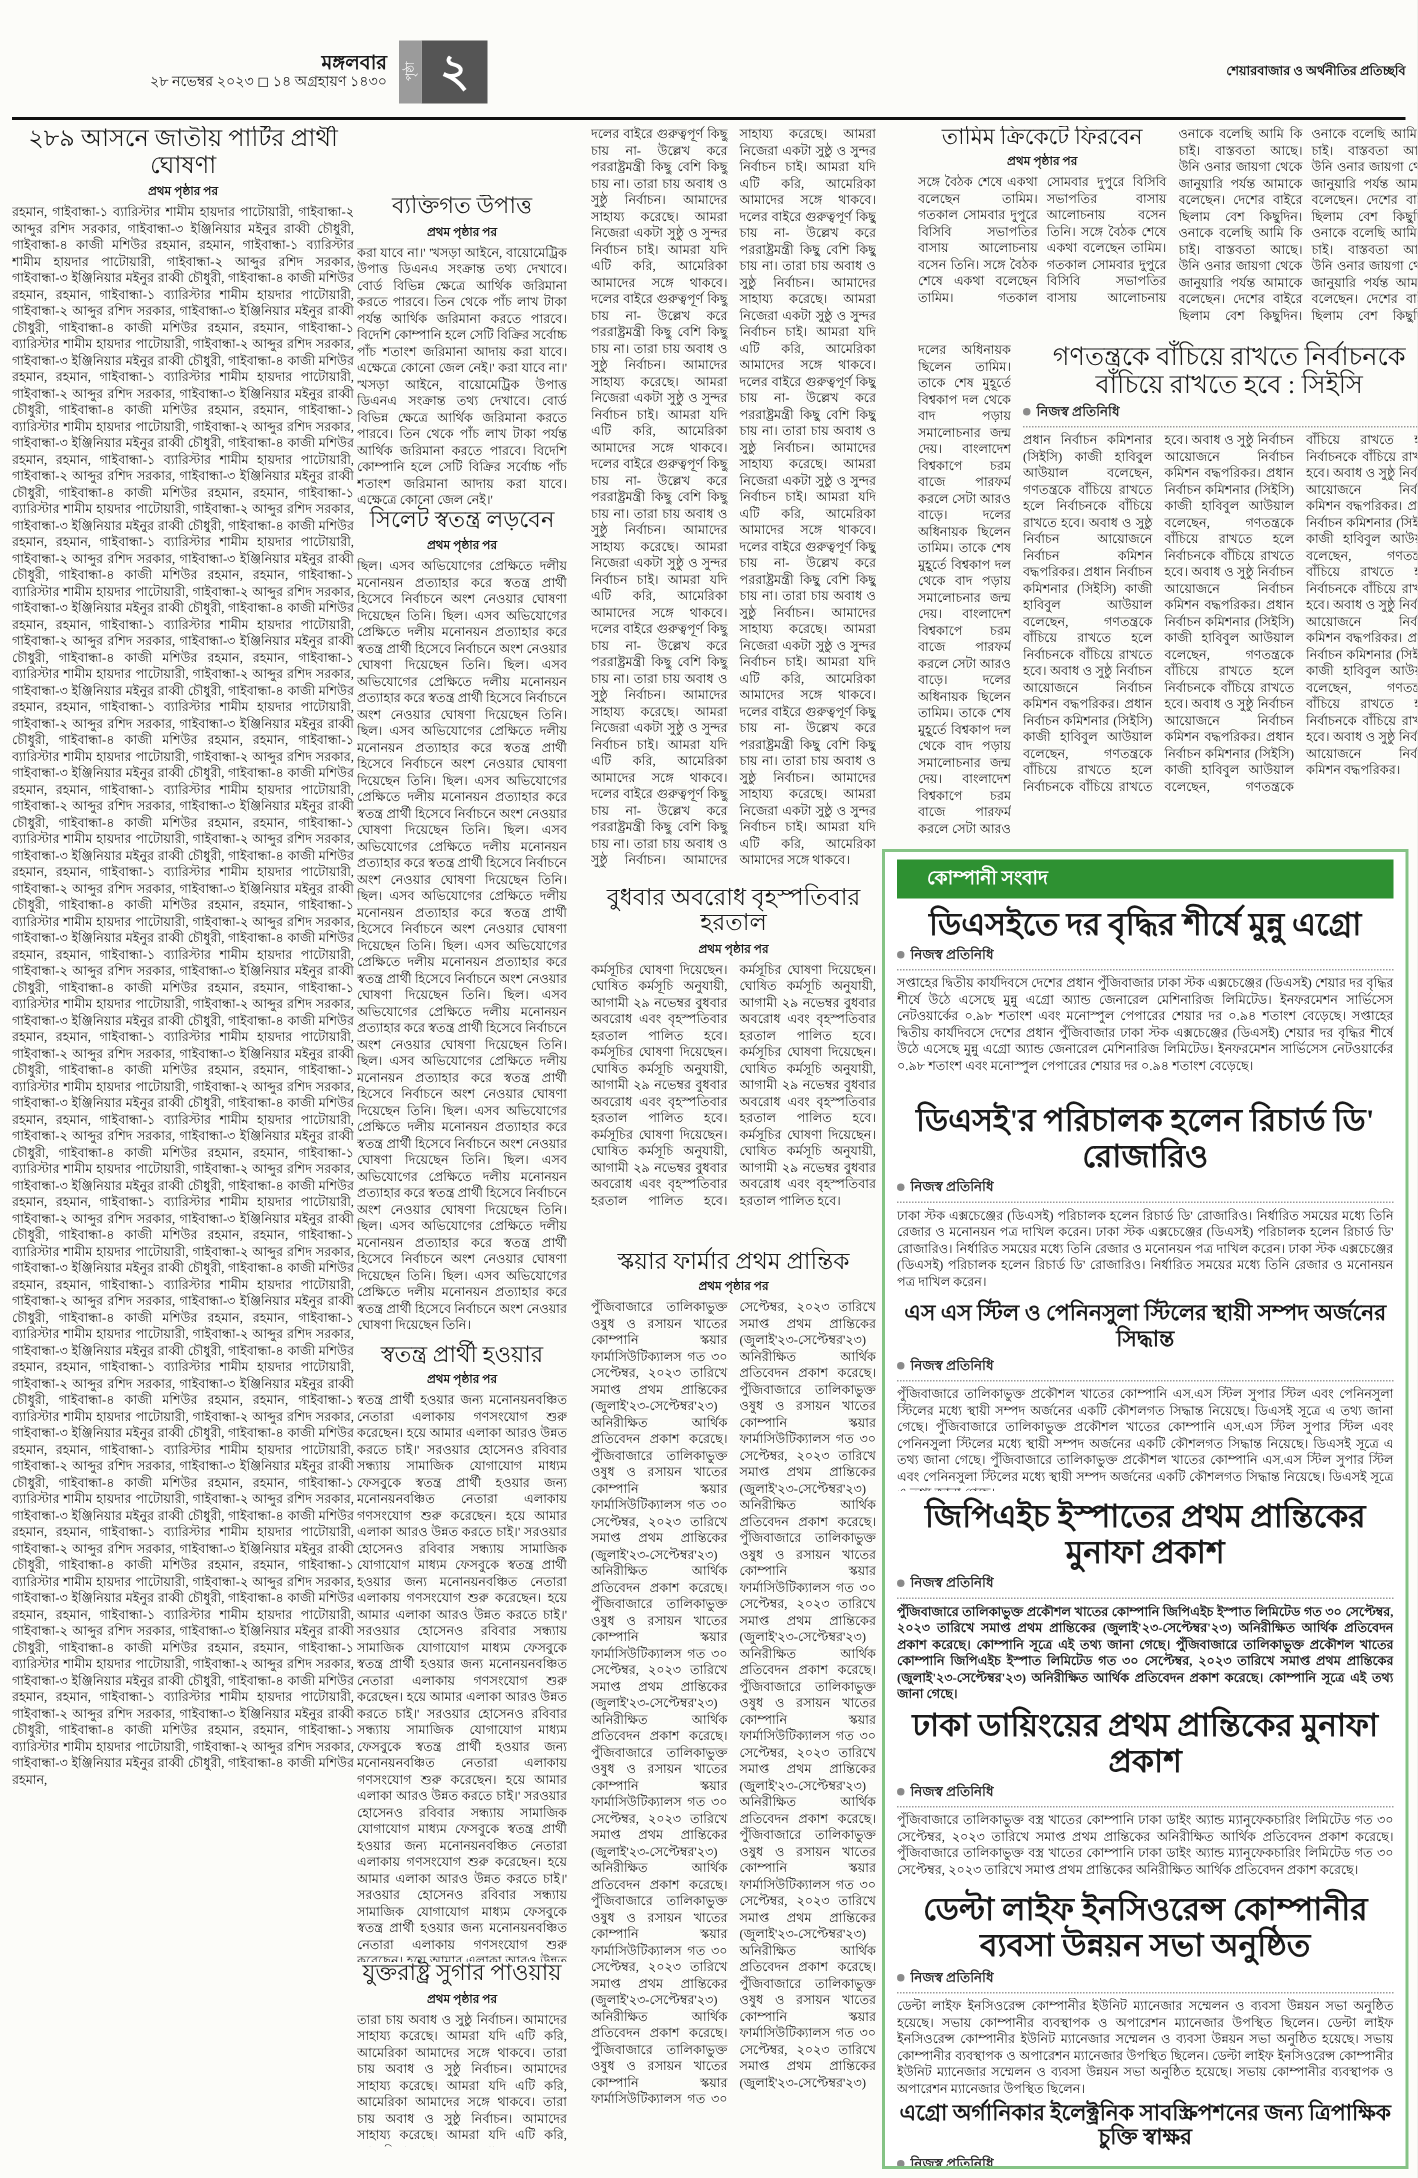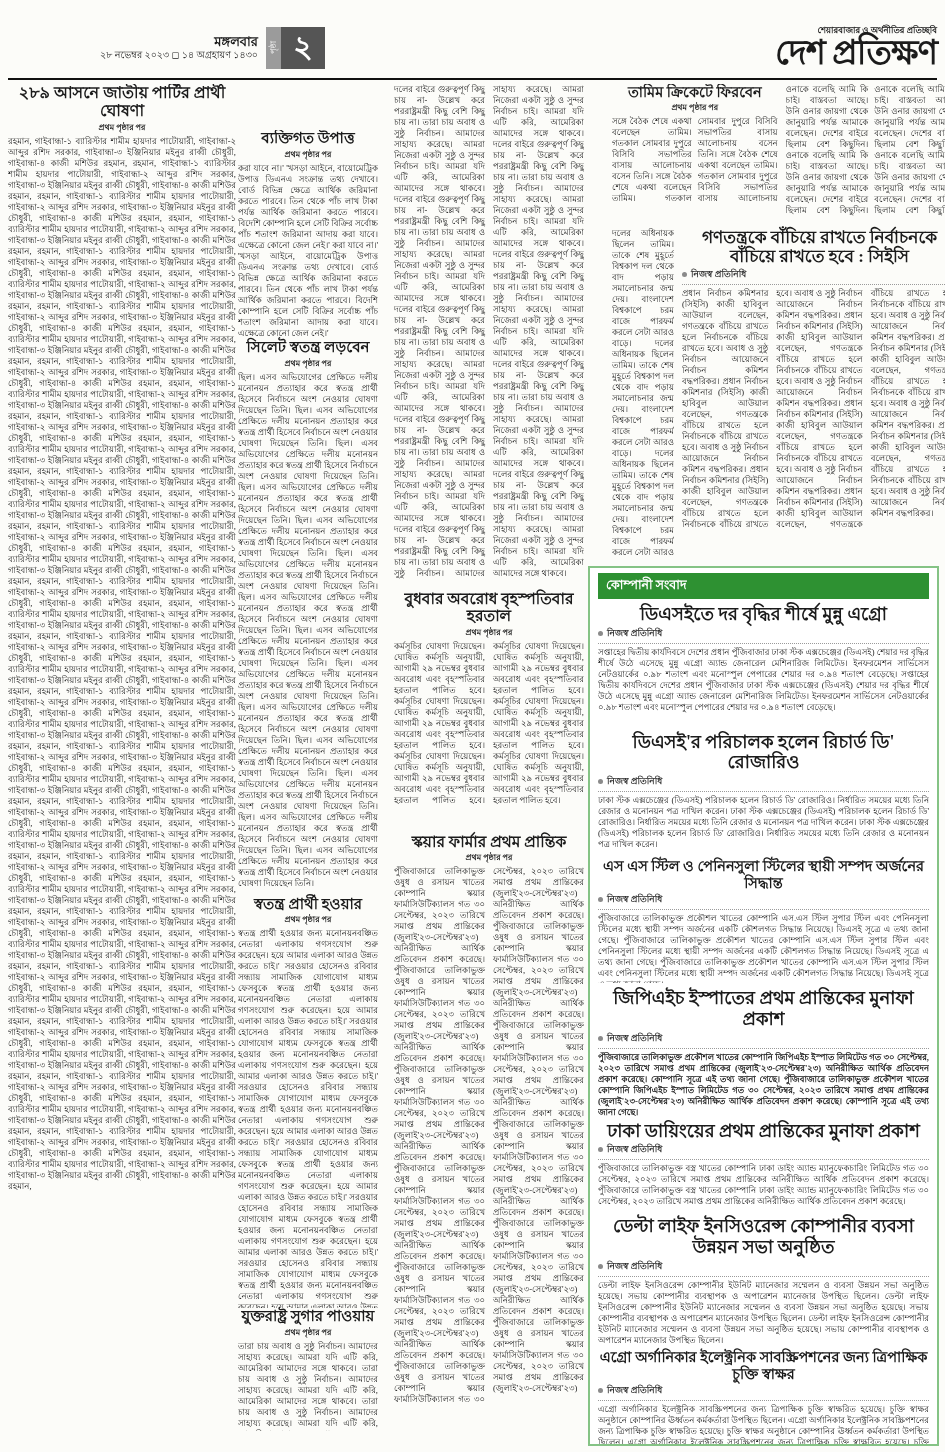--- a/index.html
+++ b/index.html
@@ -14,21 +14,21 @@
   .page-strip{width:15px;background:#9b9b9b;color:#fff;font-size:8px;display:flex;align-items:center;
               justify-content:center;writing-mode:vertical-rl;transform:rotate(180deg);}
   .page-num{width:44px;background:#555;color:#fff;font-size:30px;font-weight:bold;
             display:flex;align-items:center;justify-content:center;}
   .section-title{font-size:29px;font-weight:bold;margin:0 0 0 16px;letter-spacing:0;}
   .masthead{margin-left:auto;text-align:right;line-height:1;}
   .masthead-tagline{font-size:8.5px;font-weight:bold;margin-bottom:2px;}
   .masthead-name{font-size:34px;font-weight:900;letter-spacing:-1px;}
   .head-rule{position:absolute;left:8px;top:78px;width:929px;border-top:2px solid #111;}
   
-  article h2{font-weight:bold;text-align:center;margin:0 0 1px;line-height:1.12;}
+  article h2{font-weight:normal;text-align:center;margin:0 0 1px;line-height:1.12;}
   .cont{font-size:8px;font-weight:bold;text-align:center;margin-bottom:2px;}
   .body{font-size:8.5px;line-height:11px;text-align:justify;overflow:hidden;margin:0;color:#222;
         word-break:break-word;}
   .byline{display:flex;align-items:center;gap:4px;font-size:9px;font-weight:bold;color:#333;margin:1px 0;}
   .bullet{width:5px;height:5px;border-radius:50%;background:#8a8a8a;display:inline-block;flex:0 0 auto;}
   .dotted{border-top:1px dotted #9a9a9a;margin:2px 0 3px;}
   
   .col1{position:absolute;left:8px;top:84px;width:228px;height:1360px;overflow:hidden;}
   .col1 h2{font-size:16px;}
   .col1 .body{height:1320px;}
@@ -52,43 +52,42 @@
   .rt-cont .body{height:132px;column-count:2;column-gap:6px;}
   .rt-row2{display:flex;gap:8px;height:334px;margin-top:4px;}
   .side-col{width:62px;flex:0 0 auto;}
   .side-col .body{height:330px;}
   .a-cec{flex:1;}
   .a-cec h2{font-size:17px;}
   .a-cec .body{height:250px;column-count:3;column-gap:8px;}
   
   .company-box{position:absolute;left:588px;top:566px;width:351px;height:880px;box-sizing:border-box;
                border:2px solid #85c385;background:#fff;padding:5px 8px;overflow:hidden;}
-  .company-bar{background:#2e9132;color:#fff;font-weight:bold;font-size:12.5px;padding:3px 8px;margin-bottom:3px;}
-  .company-box h3{font-size:18px;font-weight:bold;text-align:center;margin:5px 0 1px;line-height:1.15;}
+  .company-bar{background:#2e9132;color:#fff;font-weight:bold;font-size:12.5px;padding:3px 20px;margin-bottom:3px;}
+  .company-box h3{font-size:21px;font-weight:bold;text-align:center;margin:5px 0 1px;line-height:1.15;}
   .c-long{font-size:14.5px !important;}
   .b1{height:80px;} .b2{height:58px;} .b3{height:70px;} .b4{height:64px;font-weight:bold;}
   .b5{height:48px;} .b6{height:64px;} .b7{height:96px;}
 </style>
 </head>
 <body>
 
 <div class="page">
 
   <div class="header">
     <div class="date-block">
       <div class="weekday">মঙ্গলবার</div>
       <div class="dateline">২৮ নভেম্বর ২০২৩ ◻ ১৪ অগ্রহায়ণ ১৪৩০</div>
     </div>
     <div class="page-badge">
       <div class="page-strip">পৃষ্ঠা</div>
       <div class="page-num">২</div>
     </div>
     <div class="masthead">
       <div class="masthead-tagline">শেয়ারবাজার ও অর্থনীতির প্রতিচ্ছবি</div>
-      <div class="masthead-name">দেশ প্রতিক্ষণ</div>
     </div>
   </div>
   <div class="head-rule"></div>
 
   <div class="col1">
     <article>
       <h2>২৮৯ আসনে জাতীয় পার্টির প্রার্থী ঘোষণা</h2>
       <div class="cont">প্রথম পৃষ্ঠার পর</div>
       <p class="body">রহমান, গাইবান্ধা-১ ব্যারিস্টার শামীম হায়দার পাটোয়ারী, গাইবান্ধা-২ আব্দুর রশিদ সরকার, গাইবান্ধা-৩ ইঞ্জিনিয়ার মইনুর রাব্বী চৌধুরী, গাইবান্ধা-৪ কাজী মশিউর রহমান,  রহমান, গাইবান্ধা-১ ব্যারিস্টার শামীম হায়দার পাটোয়ারী, গাইবান্ধা-২ আব্দুর রশিদ সরকার, গাইবান্ধা-৩ ইঞ্জিনিয়ার মইনুর রাব্বী চৌধুরী, গাইবান্ধা-৪ কাজী মশিউর রহমান,  রহমান, গাইবান্ধা-১ ব্যারিস্টার শামীম হায়দার পাটোয়ারী, গাইবান্ধা-২ আব্দুর রশিদ সরকার, গাইবান্ধা-৩ ইঞ্জিনিয়ার মইনুর রাব্বী চৌধুরী, গাইবান্ধা-৪ কাজী মশিউর রহমান,  রহমান, গাইবান্ধা-১ ব্যারিস্টার শামীম হায়দার পাটোয়ারী, গাইবান্ধা-২ আব্দুর রশিদ সরকার, গাইবান্ধা-৩ ইঞ্জিনিয়ার মইনুর রাব্বী চৌধুরী, গাইবান্ধা-৪ কাজী মশিউর রহমান,  রহমান, গাইবান্ধা-১ ব্যারিস্টার শামীম হায়দার পাটোয়ারী, গাইবান্ধা-২ আব্দুর রশিদ সরকার, গাইবান্ধা-৩ ইঞ্জিনিয়ার মইনুর রাব্বী চৌধুরী, গাইবান্ধা-৪ কাজী মশিউর রহমান,  রহমান, গাইবান্ধা-১ ব্যারিস্টার শামীম হায়দার পাটোয়ারী, গাইবান্ধা-২ আব্দুর রশিদ সরকার, গাইবান্ধা-৩ ইঞ্জিনিয়ার মইনুর রাব্বী চৌধুরী, গাইবান্ধা-৪ কাজী মশিউর রহমান,  রহমান, গাইবান্ধা-১ ব্যারিস্টার শামীম হায়দার পাটোয়ারী, গাইবান্ধা-২ আব্দুর রশিদ সরকার, গাইবান্ধা-৩ ইঞ্জিনিয়ার মইনুর রাব্বী চৌধুরী, গাইবান্ধা-৪ কাজী মশিউর রহমান,  রহমান, গাইবান্ধা-১ ব্যারিস্টার শামীম হায়দার পাটোয়ারী, গাইবান্ধা-২ আব্দুর রশিদ সরকার, গাইবান্ধা-৩ ইঞ্জিনিয়ার মইনুর রাব্বী চৌধুরী, গাইবান্ধা-৪ কাজী মশিউর রহমান,  রহমান, গাইবান্ধা-১ ব্যারিস্টার শামীম হায়দার পাটোয়ারী, গাইবান্ধা-২ আব্দুর রশিদ সরকার, গাইবান্ধা-৩ ইঞ্জিনিয়ার মইনুর রাব্বী চৌধুরী, গাইবান্ধা-৪ কাজী মশিউর রহমান,  রহমান, গাইবান্ধা-১ ব্যারিস্টার শামীম হায়দার পাটোয়ারী, গাইবান্ধা-২ আব্দুর রশিদ সরকার, গাইবান্ধা-৩ ইঞ্জিনিয়ার মইনুর রাব্বী চৌধুরী, গাইবান্ধা-৪ কাজী মশিউর রহমান,  রহমান, গাইবান্ধা-১ ব্যারিস্টার শামীম হায়দার পাটোয়ারী, গাইবান্ধা-২ আব্দুর রশিদ সরকার, গাইবান্ধা-৩ ইঞ্জিনিয়ার মইনুর রাব্বী চৌধুরী, গাইবান্ধা-৪ কাজী মশিউর রহমান,  রহমান, গাইবান্ধা-১ ব্যারিস্টার শামীম হায়দার পাটোয়ারী, গাইবান্ধা-২ আব্দুর রশিদ সরকার, গাইবান্ধা-৩ ইঞ্জিনিয়ার মইনুর রাব্বী চৌধুরী, গাইবান্ধা-৪ কাজী মশিউর রহমান,  রহমান, গাইবান্ধা-১ ব্যারিস্টার শামীম হায়দার পাটোয়ারী, গাইবান্ধা-২ আব্দুর রশিদ সরকার, গাইবান্ধা-৩ ইঞ্জিনিয়ার মইনুর রাব্বী চৌধুরী, গাইবান্ধা-৪ কাজী মশিউর রহমান,  রহমান, গাইবান্ধা-১ ব্যারিস্টার শামীম হায়দার পাটোয়ারী, গাইবান্ধা-২ আব্দুর রশিদ সরকার, গাইবান্ধা-৩ ইঞ্জিনিয়ার মইনুর রাব্বী চৌধুরী, গাইবান্ধা-৪ কাজী মশিউর রহমান,  রহমান, গাইবান্ধা-১ ব্যারিস্টার শামীম হায়দার পাটোয়ারী, গাইবান্ধা-২ আব্দুর রশিদ সরকার, গাইবান্ধা-৩ ইঞ্জিনিয়ার মইনুর রাব্বী চৌধুরী, গাইবান্ধা-৪ কাজী মশিউর রহমান,  রহমান, গাইবান্ধা-১ ব্যারিস্টার শামীম হায়দার পাটোয়ারী, গাইবান্ধা-২ আব্দুর রশিদ সরকার, গাইবান্ধা-৩ ইঞ্জিনিয়ার মইনুর রাব্বী চৌধুরী, গাইবান্ধা-৪ কাজী মশিউর রহমান,  রহমান, গাইবান্ধা-১ ব্যারিস্টার শামীম হায়দার পাটোয়ারী, গাইবান্ধা-২ আব্দুর রশিদ সরকার, গাইবান্ধা-৩ ইঞ্জিনিয়ার মইনুর রাব্বী চৌধুরী, গাইবান্ধা-৪ কাজী মশিউর রহমান,  রহমান, গাইবান্ধা-১ ব্যারিস্টার শামীম হায়দার পাটোয়ারী, গাইবান্ধা-২ আব্দুর রশিদ সরকার, গাইবান্ধা-৩ ইঞ্জিনিয়ার মইনুর রাব্বী চৌধুরী, গাইবান্ধা-৪ কাজী মশিউর রহমান,  রহমান, গাইবান্ধা-১ ব্যারিস্টার শামীম হায়দার পাটোয়ারী, গাইবান্ধা-২ আব্দুর রশিদ সরকার, গাইবান্ধা-৩ ইঞ্জিনিয়ার মইনুর রাব্বী চৌধুরী, গাইবান্ধা-৪ কাজী মশিউর রহমান,  রহমান, গাইবান্ধা-১ ব্যারিস্টার শামীম হায়দার পাটোয়ারী, গাইবান্ধা-২ আব্দুর রশিদ সরকার, গাইবান্ধা-৩ ইঞ্জিনিয়ার মইনুর রাব্বী চৌধুরী, গাইবান্ধা-৪ কাজী মশিউর রহমান,  রহমান, গাইবান্ধা-১ ব্যারিস্টার শামীম হায়দার পাটোয়ারী, গাইবান্ধা-২ আব্দুর রশিদ সরকার, গাইবান্ধা-৩ ইঞ্জিনিয়ার মইনুর রাব্বী চৌধুরী, গাইবান্ধা-৪ কাজী মশিউর রহমান,  রহমান, গাইবান্ধা-১ ব্যারিস্টার শামীম হায়দার পাটোয়ারী, গাইবান্ধা-২ আব্দুর রশিদ সরকার, গাইবান্ধা-৩ ইঞ্জিনিয়ার মইনুর রাব্বী চৌধুরী, গাইবান্ধা-৪ কাজী মশিউর রহমান,  রহমান, গাইবান্ধা-১ ব্যারিস্টার শামীম হায়দার পাটোয়ারী, গাইবান্ধা-২ আব্দুর রশিদ সরকার, গাইবান্ধা-৩ ইঞ্জিনিয়ার মইনুর রাব্বী চৌধুরী, গাইবান্ধা-৪ কাজী মশিউর রহমান,  রহমান, গাইবান্ধা-১ ব্যারিস্টার শামীম হায়দার পাটোয়ারী, গাইবান্ধা-২ আব্দুর রশিদ সরকার, গাইবান্ধা-৩ ইঞ্জিনিয়ার মইনুর রাব্বী চৌধুরী, গাইবান্ধা-৪ কাজী মশিউর রহমান,  রহমান, গাইবান্ধা-১ ব্যারিস্টার শামীম হায়দার পাটোয়ারী, গাইবান্ধা-২ আব্দুর রশিদ সরকার, গাইবান্ধা-৩ ইঞ্জিনিয়ার মইনুর রাব্বী চৌধুরী, গাইবান্ধা-৪ কাজী মশিউর রহমান,  রহমান, গাইবান্ধা-১ ব্যারিস্টার শামীম হায়দার পাটোয়ারী, গাইবান্ধা-২ আব্দুর রশিদ সরকার, গাইবান্ধা-৩ ইঞ্জিনিয়ার মইনুর রাব্বী চৌধুরী, গাইবান্ধা-৪ কাজী মশিউর রহমান,  রহমান, গাইবান্ধা-১ ব্যারিস্টার শামীম হায়দার পাটোয়ারী, গাইবান্ধা-২ আব্দুর রশিদ সরকার, গাইবান্ধা-৩ ইঞ্জিনিয়ার মইনুর রাব্বী চৌধুরী, গাইবান্ধা-৪ কাজী মশিউর রহমান,  রহমান, গাইবান্ধা-১ ব্যারিস্টার শামীম হায়দার পাটোয়ারী, গাইবান্ধা-২ আব্দুর রশিদ সরকার, গাইবান্ধা-৩ ইঞ্জিনিয়ার মইনুর রাব্বী চৌধুরী, গাইবান্ধা-৪ কাজী মশিউর রহমান,  রহমান, গাইবান্ধা-১ ব্যারিস্টার শামীম হায়দার পাটোয়ারী, গাইবান্ধা-২ আব্দুর রশিদ সরকার, গাইবান্ধা-৩ ইঞ্জিনিয়ার মইনুর রাব্বী চৌধুরী, গাইবান্ধা-৪ কাজী মশিউর রহমান,  রহমান, গাইবান্ধা-১ ব্যারিস্টার শামীম হায়দার পাটোয়ারী, গাইবান্ধা-২ আব্দুর রশিদ সরকার, গাইবান্ধা-৩ ইঞ্জিনিয়ার মইনুর রাব্বী চৌধুরী, গাইবান্ধা-৪ কাজী মশিউর রহমান,  রহমান, গাইবান্ধা-১ ব্যারিস্টার শামীম হায়দার পাটোয়ারী, গাইবান্ধা-২ আব্দুর রশিদ সরকার, গাইবান্ধা-৩ ইঞ্জিনিয়ার মইনুর রাব্বী চৌধুরী, গাইবান্ধা-৪ কাজী মশিউর রহমান,  রহমান, গাইবান্ধা-১ ব্যারিস্টার শামীম হায়দার পাটোয়ারী, গাইবান্ধা-২ আব্দুর রশিদ সরকার, গাইবান্ধা-৩ ইঞ্জিনিয়ার মইনুর রাব্বী চৌধুরী, গাইবান্ধা-৪ কাজী মশিউর রহমান,  রহমান, গাইবান্ধা-১ ব্যারিস্টার শামীম হায়দার পাটোয়ারী, গাইবান্ধা-২ আব্দুর রশিদ সরকার, গাইবান্ধা-৩ ইঞ্জিনিয়ার মইনুর রাব্বী চৌধুরী, গাইবান্ধা-৪ কাজী মশিউর রহমান,  রহমান, গাইবান্ধা-১ ব্যারিস্টার শামীম হায়দার পাটোয়ারী, গাইবান্ধা-২ আব্দুর রশিদ সরকার, গাইবান্ধা-৩ ইঞ্জিনিয়ার মইনুর রাব্বী চৌধুরী, গাইবান্ধা-৪ কাজী মশিউর রহমান,  রহমান, গাইবান্ধা-১ ব্যারিস্টার শামীম হায়দার পাটোয়ারী, গাইবান্ধা-২ আব্দুর রশিদ সরকার, গাইবান্ধা-৩ ইঞ্জিনিয়ার মইনুর রাব্বী চৌধুরী, গাইবান্ধা-৪ কাজী মশিউর রহমান,  রহমান, গাইবান্ধা-১ ব্যারিস্টার শামীম হায়দার পাটোয়ারী, গাইবান্ধা-২ আব্দুর রশিদ সরকার, গাইবান্ধা-৩ ইঞ্জিনিয়ার মইনুর রাব্বী চৌধুরী, গাইবান্ধা-৪ কাজী মশিউর রহমান,  রহমান, গাইবান্ধা-১ ব্যারিস্টার শামীম হায়দার পাটোয়ারী, গাইবান্ধা-২ আব্দুর রশিদ সরকার, গাইবান্ধা-৩ ইঞ্জিনিয়ার মইনুর রাব্বী চৌধুরী, গাইবান্ধা-৪ কাজী মশিউর রহমান,  রহমান, গাইবান্ধা-১ ব্যারিস্টার শামীম হায়দার পাটোয়ারী, গাইবান্ধা-২ আব্দুর রশিদ সরকার, গাইবান্ধা-৩ ইঞ্জিনিয়ার মইনুর রাব্বী চৌধুরী, গাইবান্ধা-৪ কাজী মশিউর রহমান, </p>
     </article>

